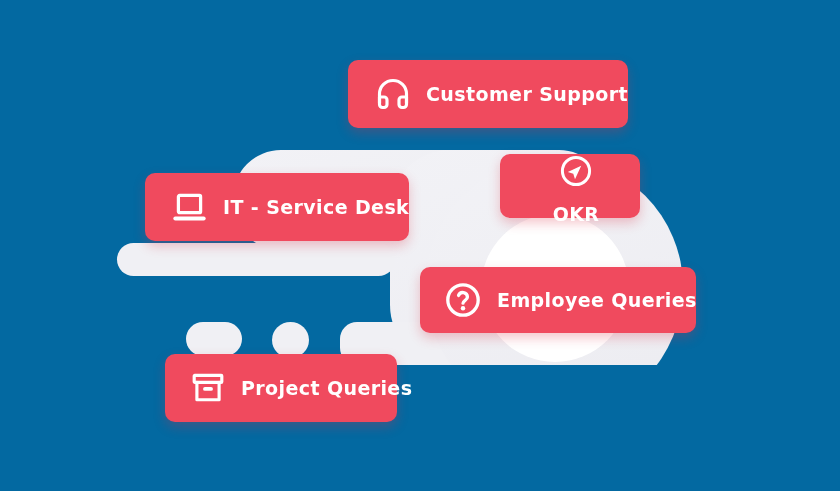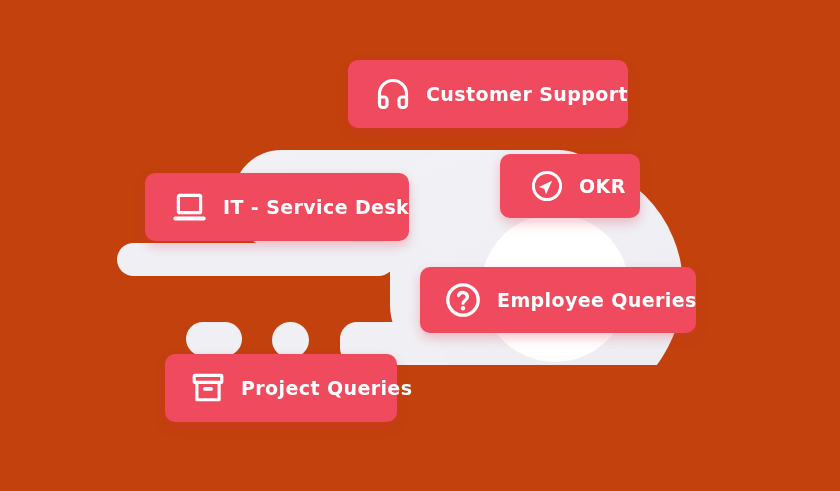--- a/index.html
+++ b/index.html
@@ -1,17 +1,17 @@
 <!DOCTYPE html>
 <html><head>
 <meta charset="utf-8">
 <style>
   html,body{margin:0;padding:0;background:#ffffff;}
   #stage{
-    position:relative;width:840px;height:491px;overflow:hidden;background:#c2410c;
+    position:relative;width:840px;height:491px;overflow:hidden;background:#0369a1;
     font-family:"DejaVu Sans","Liberation Sans",sans-serif;
   }
   
   .blob{position:absolute;background:#f0f0f4;}
   .blob-grad{background:linear-gradient(160deg,#f2f2f6 0%,#ededf2 100%);}
   .bg-top-bar{left:233px;top:150px;width:374px;height:100px;border-radius:48px;}
   .bg-right-mass{left:390px;top:150px;width:218px;height:215px;border-radius:60px;}
   .bg-left-pill{left:117px;top:243px;width:278px;height:33px;border-radius:17px;}
   .bg-mini-pill{left:186px;top:322px;width:56px;height:34px;border-radius:17px;}
   .bg-mini-circle{left:272px;top:322px;width:37px;height:36px;border-radius:50%;}
@@ -24,21 +24,21 @@
     position:absolute;display:flex;align-items:center;gap:15px;
     background:#f04a5e;border-radius:10px;color:#ffffff;
     box-shadow:0 5px 12px rgba(216,48,70,0.28);
     cursor:pointer;box-sizing:border-box;
   }
   .badge .label{
     font-size:19px;font-weight:600;letter-spacing:0.4px;color:#ffffff;white-space:nowrap;
   }
   .badge svg{flex:0 0 auto;display:block;}
   .b-customer{left:348px;top:60px;width:280px;height:68px;padding:0 22px 0 27px;}
-  .b-okr{left:500px;top:154px;width:140px;height:64px;padding:0 18px 0 30px;}
+  .b-okr{left:500px;top:154px;width:140px;height:64px;padding:0 18px 0 30px;flex-direction:column;}
   .b-it{left:145px;top:173px;width:264px;height:68px;padding:0 20px 0 26px;}
   .b-employee{left:420px;top:267px;width:276px;height:66px;padding:0 20px 0 24px;}
   .b-project{left:165px;top:354px;width:232px;height:68px;padding:0 20px 0 25px;}
 </style>
 </head>
 <body>
 
 <div id="stage">
 
   <div class="blob blob-grad bg-top-bar"></div>

